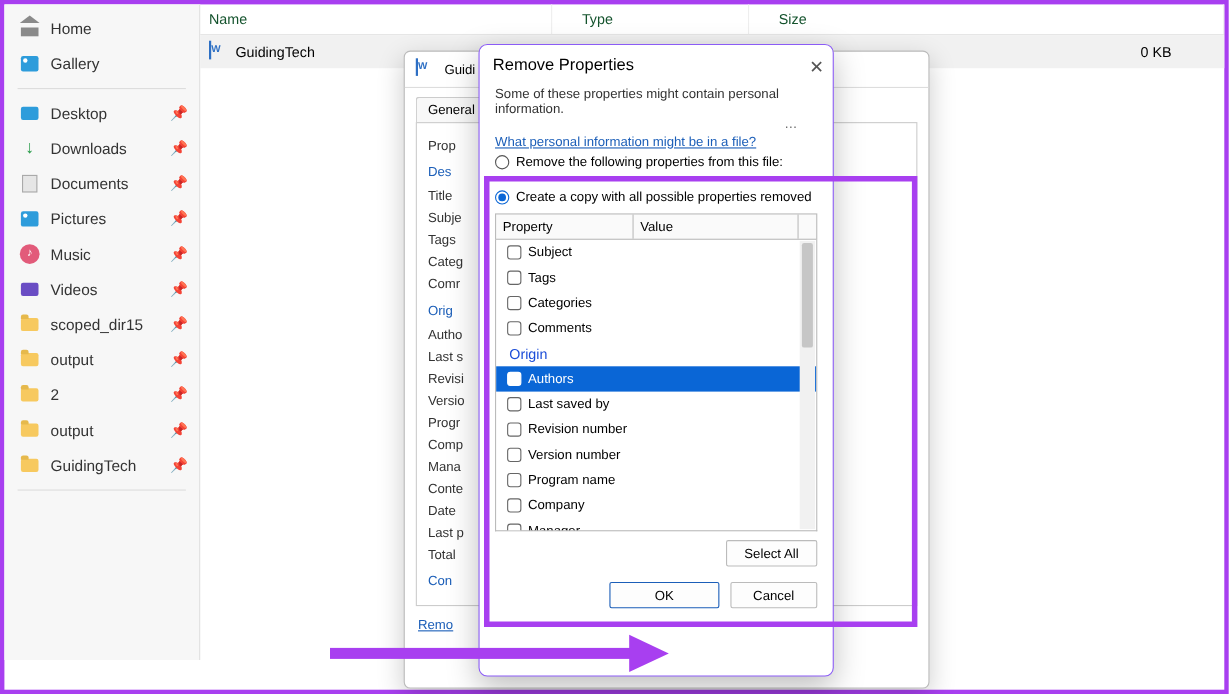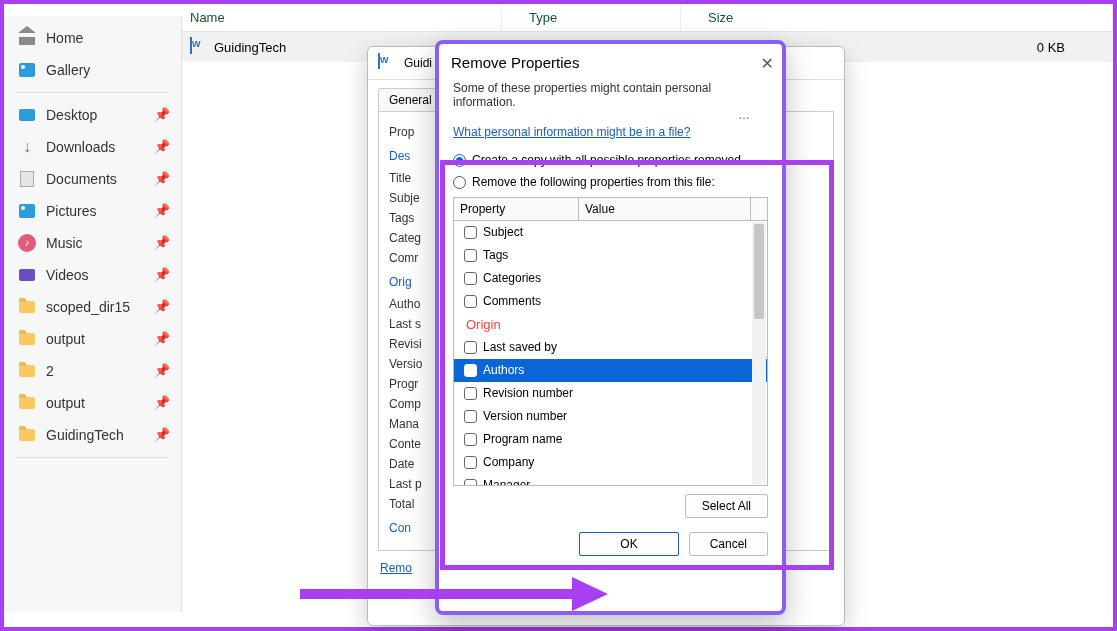--- a/index.html
+++ b/index.html
@@ -2,21 +2,21 @@
 <html><head>
 <meta charset="utf-8">
 <style>
 * { box-sizing: border-box; margin: 0; padding: 0; font-family: "Segoe UI", Tahoma, sans-serif; }
 body { background: #fff; width: 1117px; height: 631px; overflow: hidden; position: relative; }
 
 
 .outer-border { position:absolute; left:0; top:0; right:0; bottom:0; border:4px solid #a83ff0; }
 
 
-.sidebar { position:absolute; left:4px; top:16px; width:178px; height:596px; background:#f7f7f7; border-right:1px solid #e0e0e0; padding:6px 0; font-size:14px; color:#333; }
+.sidebar { position:absolute; left:4px; top:4px; width:178px; height:596px; background:#f7f7f7; border-right:1px solid #e0e0e0; padding:6px 0; font-size:14px; color:#333; }
 .side-item { display:flex; align-items:center; padding:6px 10px 6px 14px; line-height:20px; }
 .side-item .icon { width:18px; height:18px; margin-right:10px; display:flex; align-items:center; justify-content:center; }
 .pin { margin-left:auto; color:#888; font-size:13px; }
 .hr { margin:6px 12px; border:none; border-top:1px solid #ddd; }
 
 
 .main { position:absolute; left:182px; top:4px; right:4px; bottom:4px; }
 .col-headers { display:flex; border-bottom:1px solid #e4e4e4; font-size:13px; color:#14532d;gap:19px; }
 .col-headers > div { padding:6px 8px; border-right:1px solid #eee; }
 .ch-name{flex:0 0 320px;} .ch-date{flex:0 0 170px;} .ch-type{flex:0 0 160px;} .ch-size{flex:1;}
@@ -29,38 +29,38 @@
 .props-title { display:flex; align-items:center; padding:7px 10px; border-bottom:1px solid #ddd; }
 .props-title .icon{width:18px;height:18px;margin-right:8px;}
 .props-tabs { display:flex; padding:8px 10px 0 10px; gap:6px; font-size:12px;}
 .props-tab { padding:4px 10px; border:1px solid #ccc; border-bottom:none; border-radius:3px 3px 0 0; background:#f8f8f8;}
 .props-body { border:1px solid #ccc; margin:0 10px 10px 10px; padding:10px; }
 .field-col{line-height:20px; font-size:12px; color:#333;}
 .sect { color:#1b5eb8; margin-top:4px; margin-bottom:2px;}
 .remv-link{color:#1b5eb8; text-decoration:underline; padding:0 12px; cursor:pointer;}
 
 
-.dialog { position:absolute; left:435px; top:40px; width:351px; height:575px; background:#fff; border:4px solid #8b5cf6; border-radius:8px; box-shadow:0 10px 28px rgba(0,0,0,.25); font-size:12px; }
+.dialog { position:absolute; left:435px; top:40px; width:323px; height:575px; background:#fff; border:1px solid #8b5cf6; border-radius:8px; box-shadow:0 10px 28px rgba(0,0,0,.25); font-size:12px; }
 .dlg-title-bar { display:flex; align-items:center; padding:10px 12px; }
 .dlg-title-bar .ttl{font-size:15px;}
 .dlg-info { padding:0 14px; font-size:12px; color:#333; }
 .dlg-link { color:#1b5eb8; text-decoration:underline; display:inline-block; margin-top:16px; cursor:pointer;}
 .radio-row { display:flex; align-items:center; padding:4px 14px; font-size:12px; }
 .radio { width:13px; height:13px; border:1px solid #555; border-radius:50%; margin-right:6px; display:inline-flex; align-items:center; justify-content:center; background:#fff;}
 .radio.sel::after{content:""; width:7px; height:7px; border-radius:50%; background:#0a66d6;}
 .radio.sel{border-color:#0a66d6;}
 
 .prop-list-wrap{ position:relative; margin:4px 14px 0 14px; }
 .prop-list-head{ display:flex; border:1px solid #bbb; background:#fafafa; font-size:12px;}
 .prop-list-head > div{padding:4px 6px;}
 .prop-list-head .c1{flex:0 0 125px; border-right:1px solid #bbb;} .prop-list-head .c2{flex:1; border-right:1px solid #bbb;} .prop-list-head .c3{flex:0 0 16px;}
 .prop-list-body{ border:1px solid #bbb; border-top:none; height:265px; overflow:hidden; position:relative; }
 .pl-item{ display:flex; align-items:center; padding:2px 8px 2px 10px; font-size:12px; line-height:19px;}
 .pl-item .chk{ width:13px; height:13px; border:1px solid #666; border-radius:3px; margin-right:6px; background:#fff;}
-.pl-item.sect-head{ color:#ef4444; padding-left:12px; font-size:13px; }
+.pl-item.sect-head{ color:#1d4ed8; padding-left:12px; font-size:13px; }
 .pl-item.selected{ background:#0a66d6; color:#fff; }
 .pl-item.selected .chk{border-color:#fff;}
 .scrollbar{ position:absolute; right:1px; top:1px; bottom:1px; width:14px; background:#f1f1f1;}
 .scroll-thumb{ position:absolute; left:2px; right:2px; top:2px; height:95px; background:#c6c6c6; border-radius:2px;}
 
 .select-all-row{ display:flex; justify-content:flex-end; padding:8px 14px;}
 .btn{ border:1px solid #bbb; background:#fdfdfd; padding:4px 16px; font-size:12px; border-radius:2px; cursor:pointer;}
 .btn.primary{ border:1px solid #1b5eb8;}
 .dlg-footer{ display:flex; justify-content:flex-end; gap:10px; padding:6px 14px 0 14px;}
 .close-x{ position:absolute; right:8px; top:10px; font-size:16px; color:#555; cursor:pointer;}
@@ -230,27 +230,27 @@
   <div class="dlg-title-bar">
     <span class="ttl">Remove Properties</span>
     <span class="close-x">✕</span>
   </div>
   <div style="position:absolute; right:32px; top:64px; color:#666;">…</div>
   <div class="dlg-info">
     <span>Some of these properties might contain personal information.</span><br>
     <span class="dlg-link">What personal information might be in a file?</span>
   </div>
 
+  <div class="radio-row">
+    <span class="radio"></span>
+    <span>Remove the following properties from this file:</span>
+  </div>
   <div class="radio-row" style="margin-top:10px;">
     <span class="radio sel"></span>
     <span>Create a copy with all possible properties removed</span>
-  </div>
-  <div class="radio-row">
-    <span class="radio"></span>
-    <span>Remove the following properties from this file:</span>
   </div>
 
   <div class="prop-list-wrap">
     <div class="prop-list-head">
       <div class="c1">Property</div>
       <div class="c2">Value</div>
       <div class="c3"></div>
     </div>
     <div class="prop-list-body">
       <div class="pl-item">
@@ -263,27 +263,27 @@
         </div>
       <div class="pl-item">
           <span class="chk"></span>
           <span>Categories</span>
         </div>
       <div class="pl-item">
           <span class="chk"></span>
           <span>Comments</span>
         </div>
       <div class="pl-item sect-head">Origin</div>
+      <div class="pl-item selected">
+          <span class="chk"></span>
+          <span>Authors</span>
+        </div>
       <div class="pl-item">
           <span class="chk"></span>
           <span>Last saved by</span>
-        </div>
-      <div class="pl-item selected">
-          <span class="chk"></span>
-          <span>Authors</span>
         </div>
       <div class="pl-item">
           <span class="chk"></span>
           <span>Revision number</span>
         </div>
       <div class="pl-item">
           <span class="chk"></span>
           <span>Version number</span>
         </div>
       <div class="pl-item">

